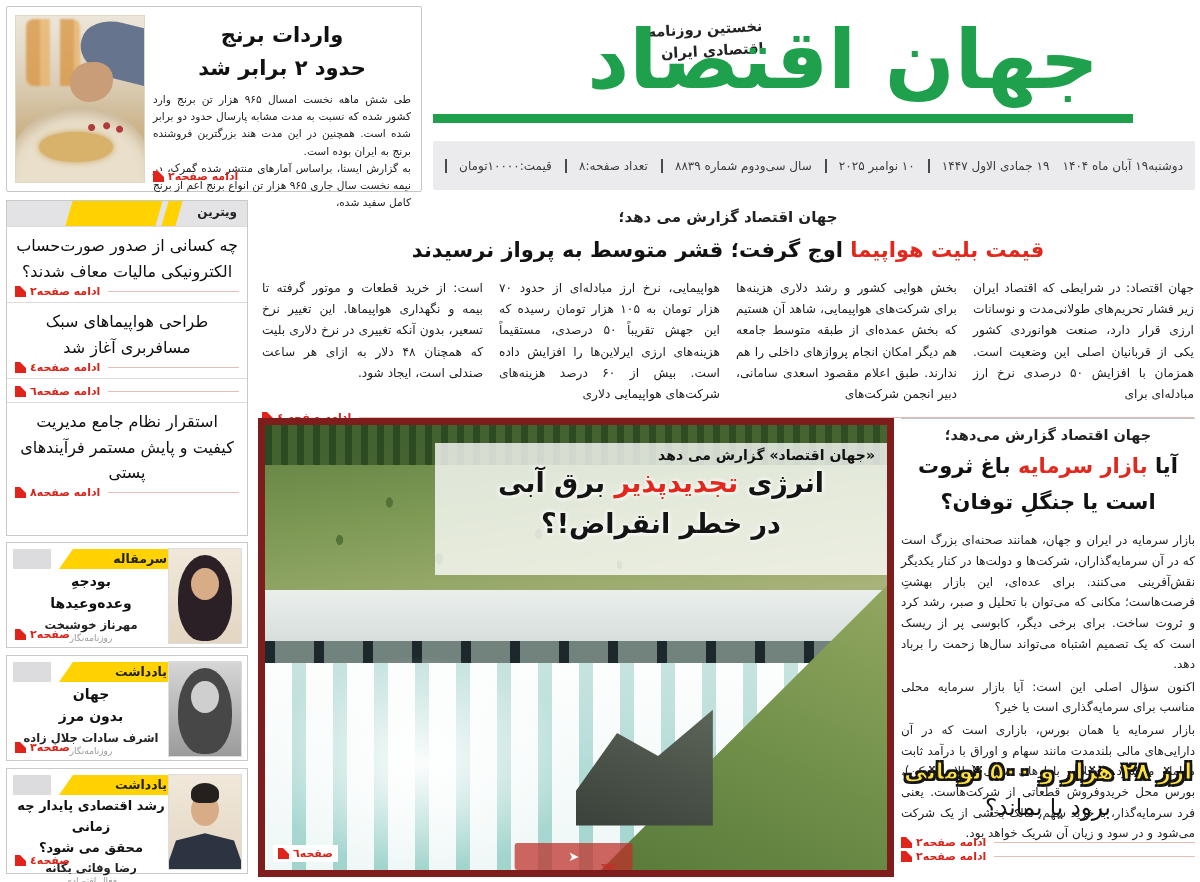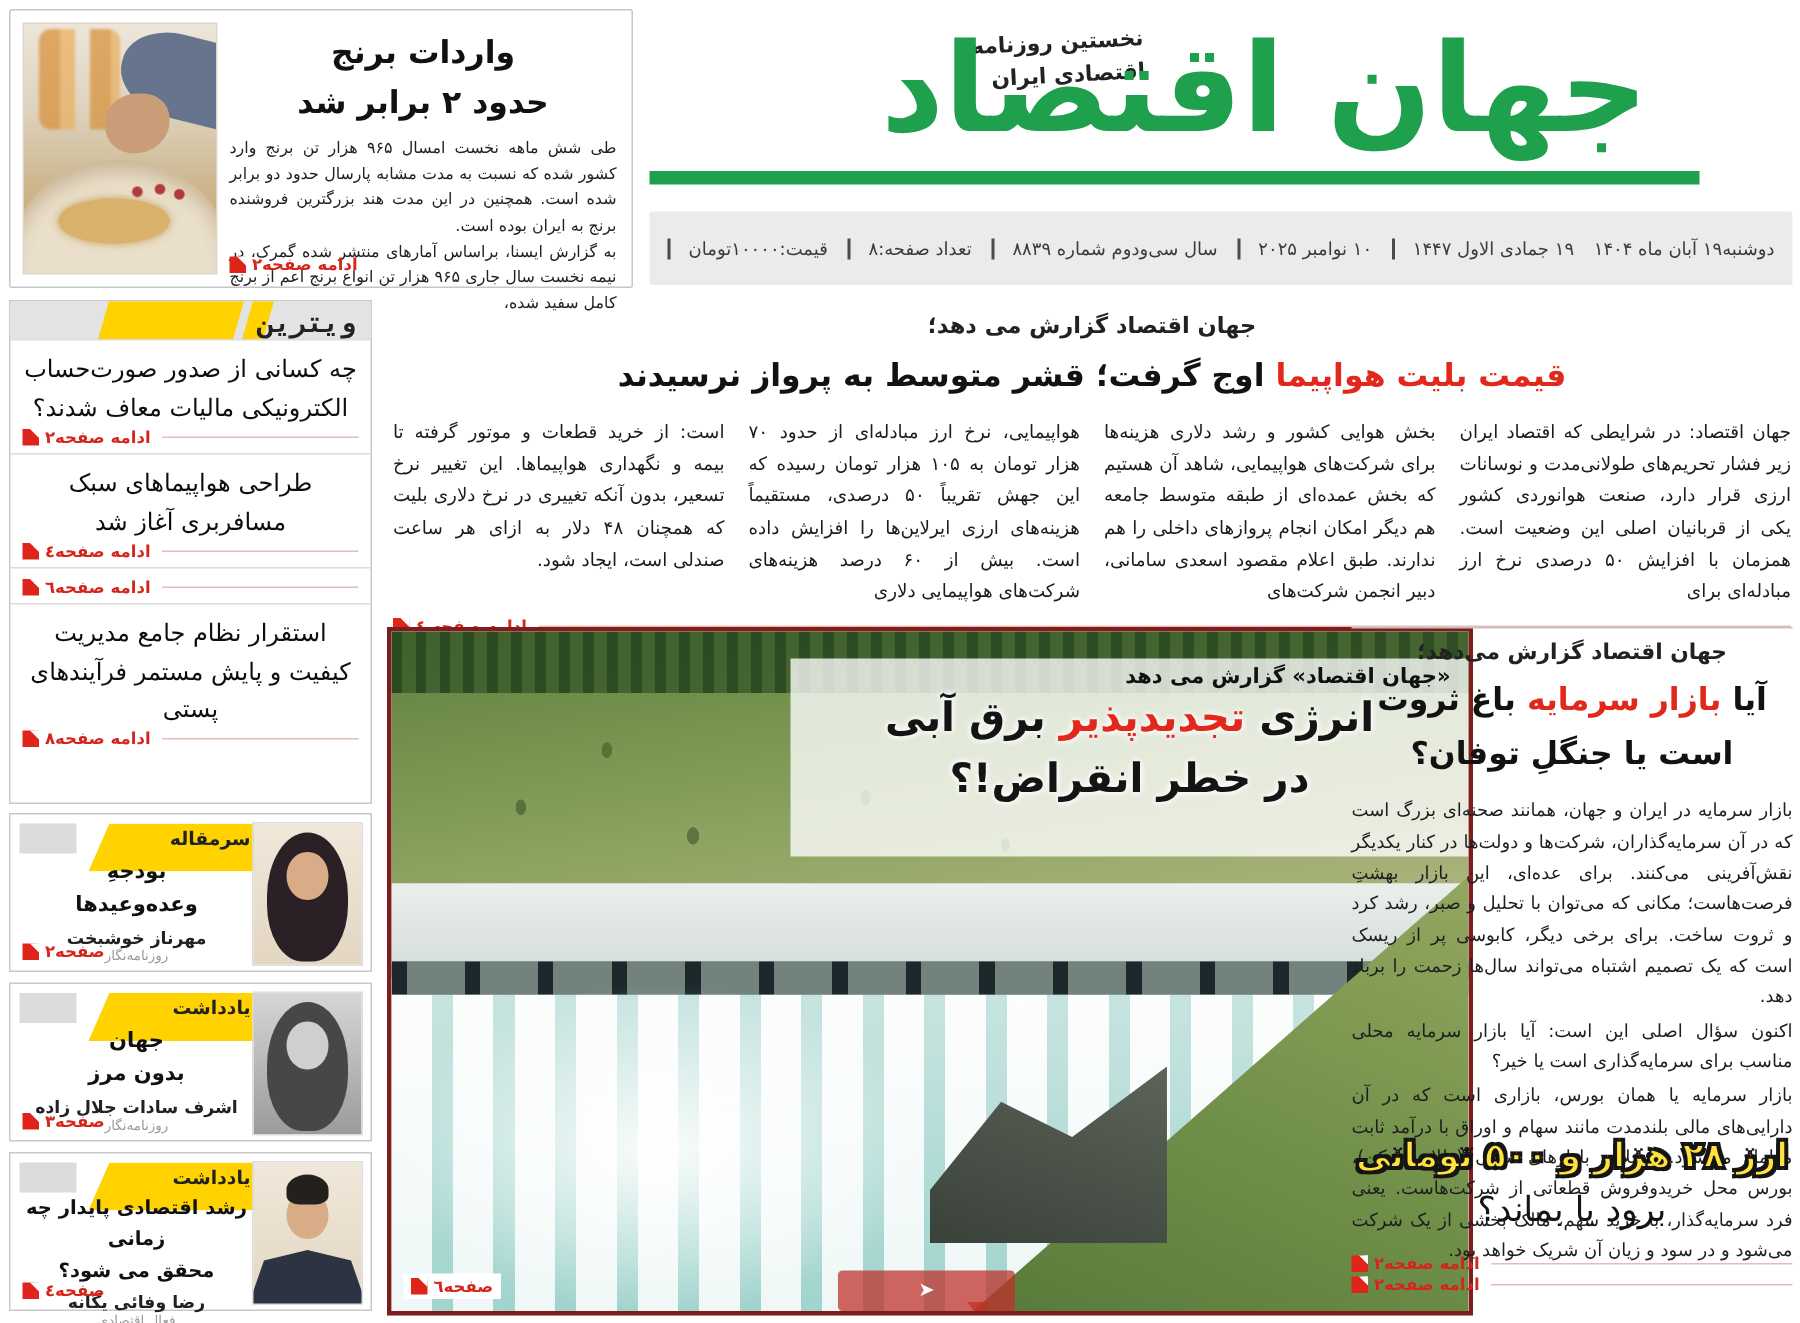--- a/index.html
+++ b/index.html
@@ -44,28 +44,28 @@
   .green-rule{position:absolute;left:433px;top:114px;width:700px;height:9px;background:#1ea04c;}
   .dateline{position:absolute;left:433px;top:141px;width:762px;height:49px;background:#ebebee;border-radius:2px;
         display:flex;align-items:center;justify-content:space-between;padding:0 12px;box-sizing:border-box;
         font-size:12px;color:#3b3b3b;}
   .dl-item{border-left:2px solid #4a4a4a;padding-left:12px;white-space:nowrap;}
   
   .vitrine{position:absolute;left:6px;top:200px;width:242px;height:336px;border:1px solid #c9c9c9;background:#fff;box-sizing:border-box;}
   .vit-header{position:relative;height:25px;background:#e3e3e5;}
   .vit-tab{position:absolute;left:62px;top:0;width:90px;height:25px;background:#ffd200;transform:skewX(-16deg);}
   .vit-tab2{position:absolute;left:158px;top:0;width:14px;height:25px;background:#ffd200;transform:skewX(-16deg);}
-  .vit-label{position:absolute;right:10px;top:4px;font-size:18px;font-weight:bold;color:#222;font-family:Liberation Mono, monospace;}
+  .vit-label{position:absolute;right:10px;top:4px;font-size:12px;font-weight:bold;color:#222;}
   .vit-item{padding:6px 8px 4px;border-top:1px solid #dcdcdc;}
   .vit-item:first-of-type{border-top:none;}
   .vit-title{font-weight:normal;font-size:16px;color:#0e0e0e;text-align:center;line-height:1.62;}
   
   .op-box{position:absolute;left:6px;width:242px;height:106px;border:1px solid #c9c9c9;background:#fff;box-sizing:border-box;}
   .op-grey{position:absolute;left:6px;top:6px;width:38px;height:20px;background:#dcdcde;}
-  .op-tab{position:absolute;left:52px;top:6px;width:116px;height:32px;background:#ffd200;
+  .op-tab{position:absolute;left:52px;top:6px;width:116px;height:20px;background:#ffd200;
         clip-path:polygon(12% 0,100% 0,100% 100%,0 100%);}
   .op-label{position:absolute;right:8px;top:2px;font-size:12.5px;font-weight:bold;color:#222;}
   .op-photo{position:absolute;right:5px;top:5px;width:72px;height:94px;overflow:hidden;border:1px solid #ddd;}
   .ph-warm{background:linear-gradient(#f0e8da,#e3d6c2);}
   .ph-grey{background:linear-gradient(#d6d6d6,#9b9b9b);}
   .hood{position:absolute;left:12%;top:6%;width:76%;height:92%;border-radius:50% 50% 44% 44%;}
   .hood-dark{background:#2a2026;}
   .hood-bw{background:#474747;}
   .face{position:absolute;left:31%;top:20%;width:38%;height:34%;border-radius:50%;}
   .face-warm{background:#d9ac88;}
@@ -81,21 +81,21 @@
   
   .lead{position:absolute;left:256px;top:198px;width:944px;}
   .lead-kicker{text-align:center;font-size:15px;font-weight:bold;color:#222;margin-top:10px;}
   .lead-headline{text-align:center;font-size:21px;font-weight:bold;color:#121212;margin-top:12px;
         letter-spacing:-1px;white-space:nowrap;}
   .red{color:#e2271c;}
   .lead-cols{display:flex;gap:16px;margin-top:16px;padding:0 6px;}
   .lead-col{flex:1;font-size:12.2px;color:#1c1c1c;text-align:justify;line-height:1.74;}
   .lead-more{margin-top:6px;padding:0 6px;}
   
-  .dam{position:absolute;left:258px;top:418px;width:724px;height:459px;border:3px solid #7f1d1d;
+  .dam{position:absolute;left:258px;top:418px;width:636px;height:459px;border:7px solid #7f1d1d;
         overflow:hidden;background:#dfe7e4;box-sizing:border-box;}
   .dam-hills{position:absolute;left:0;right:0;top:0;height:37%;
         background:linear-gradient(172deg,#5f7e40 0%,#7e9a55 45%,#97a96a 75%,#aab37c 100%);}
   .dam-trees{position:absolute;left:0;right:0;top:0;height:9%;opacity:.85;
         background:repeating-linear-gradient(90deg,#22401b 0 7px,#3c5c2a 7px 16px);}
   .dam-speckle{position:absolute;left:0;right:0;top:9%;height:28%;opacity:.5;
         background:radial-gradient(6px 9px at 12% 60%,#2c4a21 0 55%,transparent 60%),
         radial-gradient(7px 10px at 28% 75%,#2c4a21 0 55%,transparent 60%),
         radial-gradient(6px 9px at 44% 55%,#33521f 0 55%,transparent 60%),
         radial-gradient(5px 8px at 57% 80%,#2c4a21 0 55%,transparent 60%),

